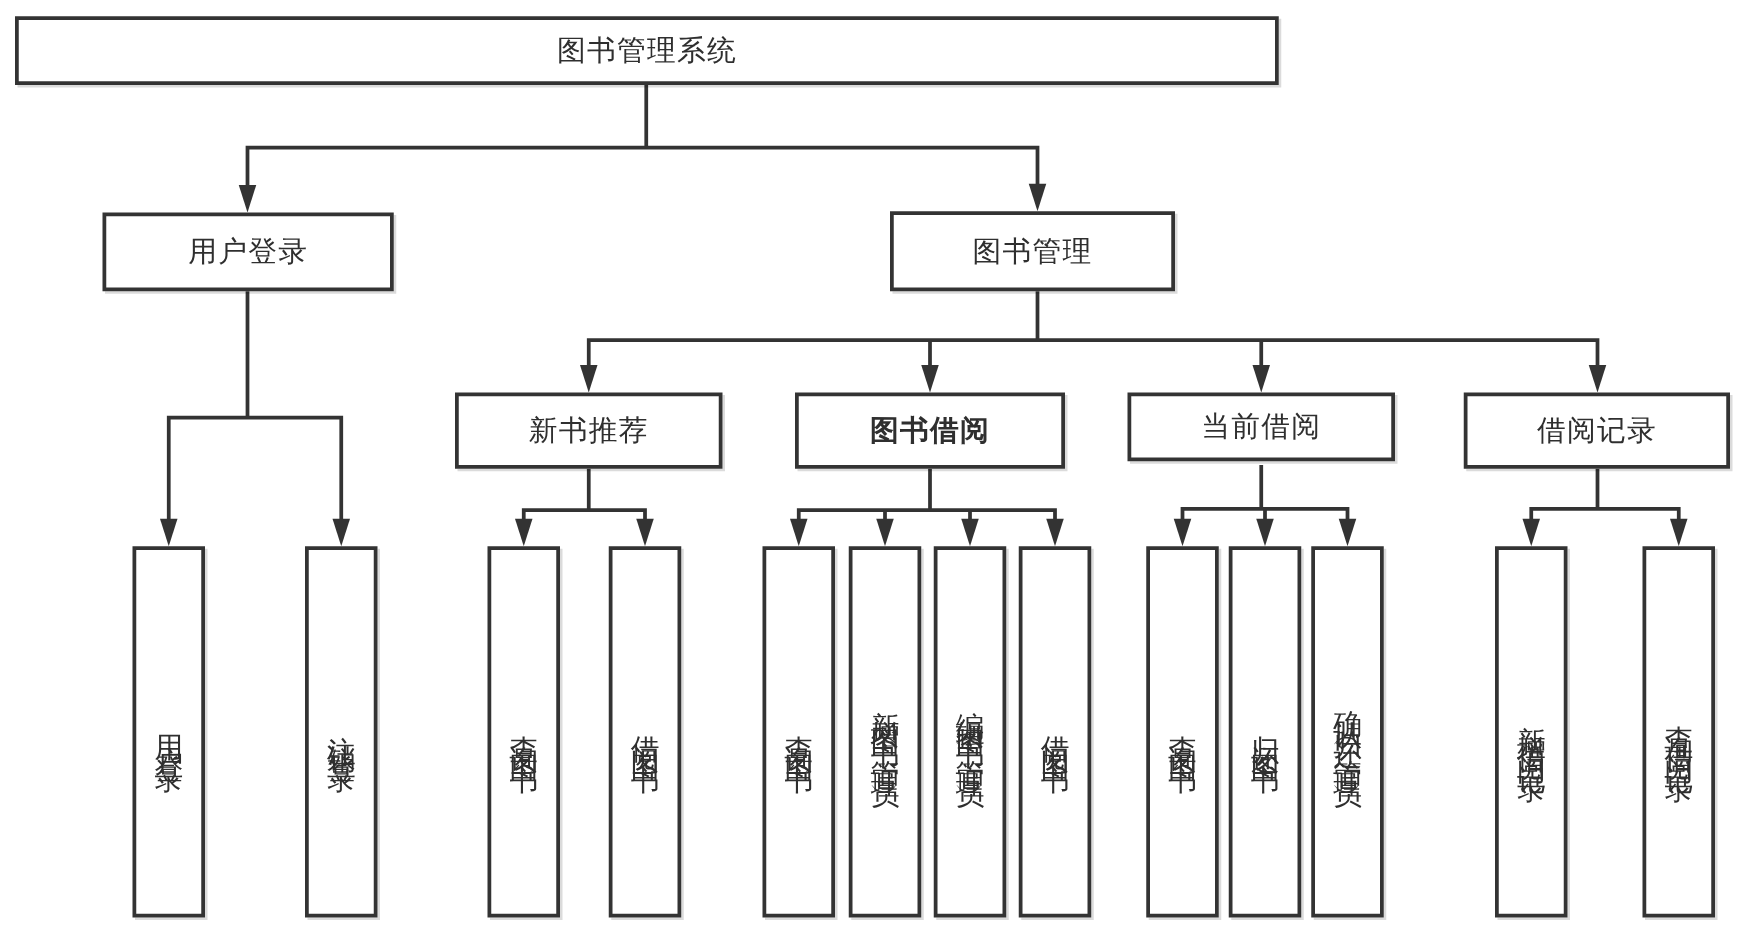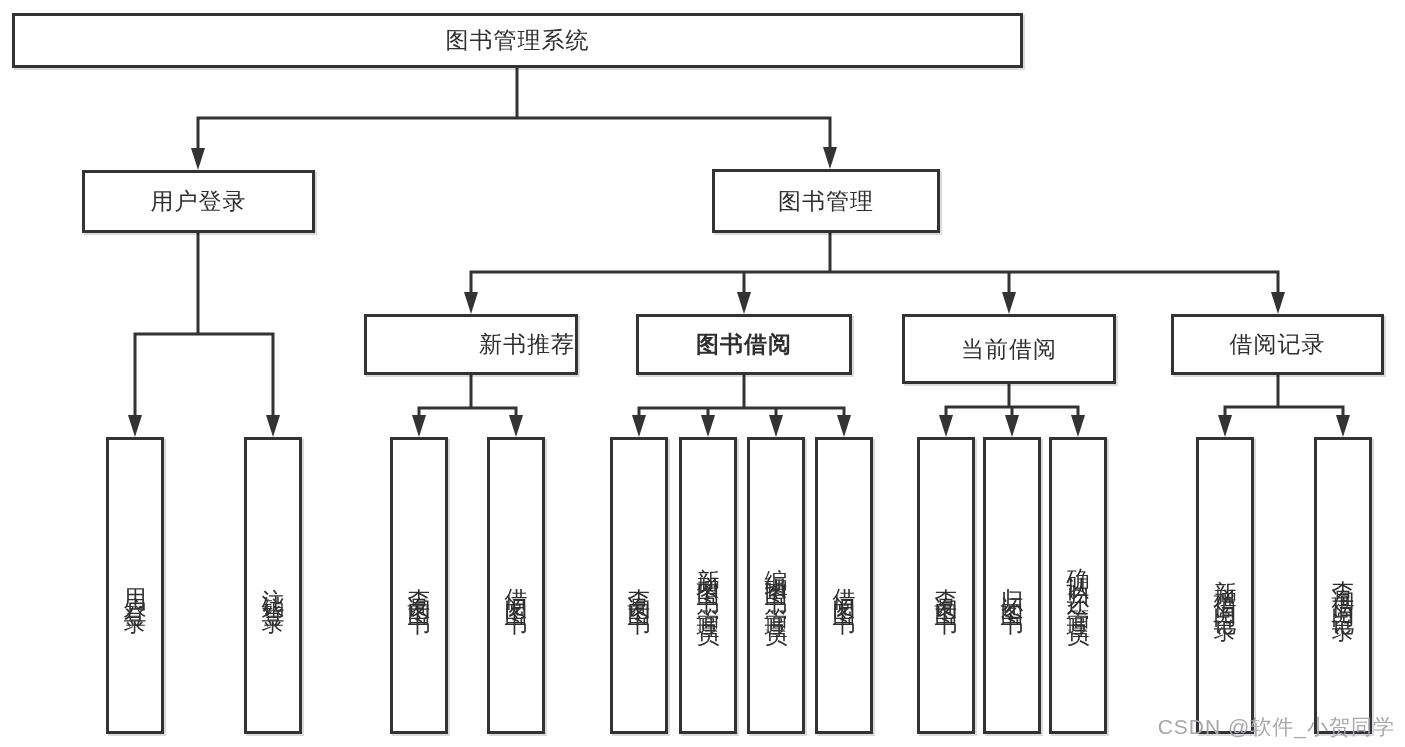--- a/index.html
+++ b/index.html
@@ -113,27 +113,27 @@
     <span>图书管理系统</span>
   </div>
 
   <div class="node" style="left:82px;top:170px;width:233px;height:63px;">
     <span>用户登录</span>
   </div>
   <div class="node" style="left:712px;top:169px;width:228px;height:64px;">
     <span>图书管理</span>
   </div>
 
-  <div class="node" style="left:364px;top:314px;width:214px;height:61px;justify-content:flex-end;">
+  <div class="node" style="left:364px;top:314px;width:214px;height:61px;">
     <span>新书推荐</span>
   </div>
   <div class="node" style="left:636px;top:314px;width:216px;height:61px;font-weight:bold;">
     <span>图书借阅</span>
   </div>
-  <div class="node" style="left:902px;top:314px;width:214px;height:70px;">
+  <div class="node" style="left:902px;top:314px;width:214px;height:55px;">
     <span>当前借阅</span>
   </div>
   <div class="node" style="left:1171px;top:314px;width:213px;height:61px;">
     <span>借阅记录</span>
   </div>
 
   <div class="leaf" style="left:106px;top:437px;width:58px;height:297px;">
     <span>用户登录</span>
   </div>
   <div class="leaf" style="left:244px;top:437px;width:58px;height:297px;">
@@ -170,15 +170,14 @@
     <span>确认归还（管理员）</span>
   </div>
 
   <div class="leaf" style="left:1196px;top:437px;width:58px;height:297px;">
     <span>新增借阅记录</span>
   </div>
   <div class="leaf" style="left:1314px;top:437px;width:58px;height:297px;">
     <span>查询借阅记录</span>
   </div>
 
-  <div class="watermark">CSDN @软件_小贺同学</div>
 
 </div>
 
 </body></html>

